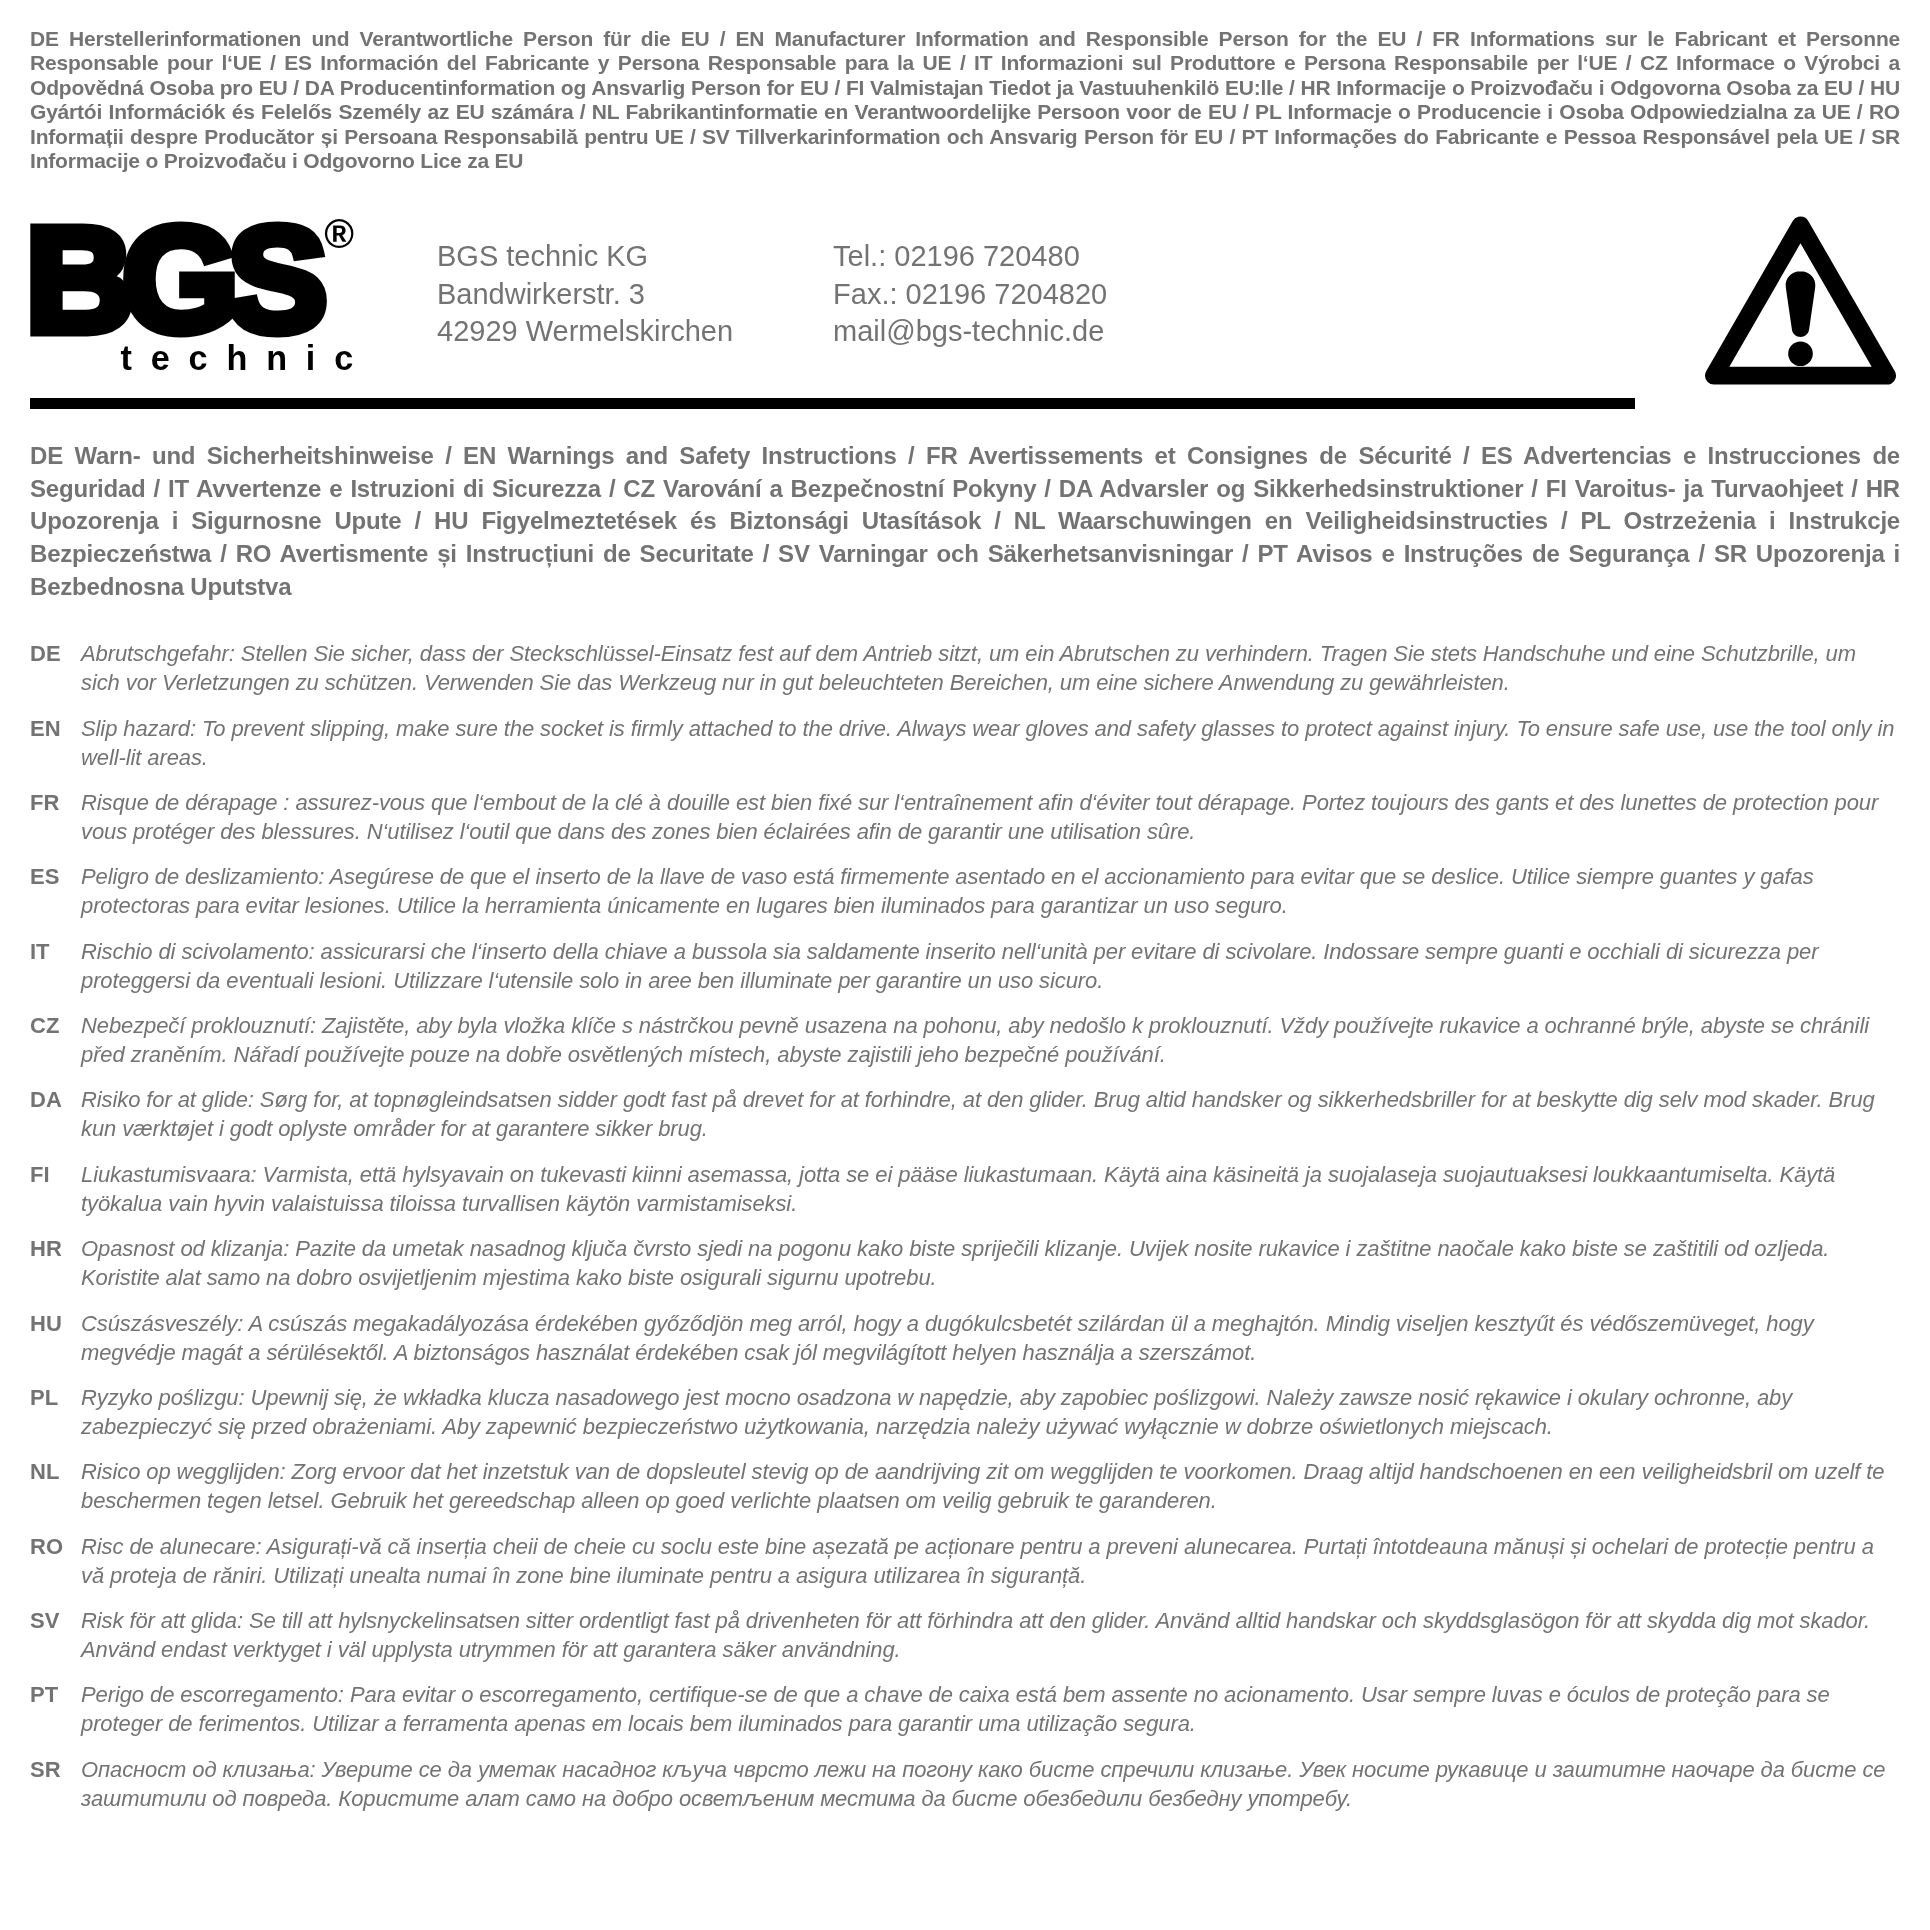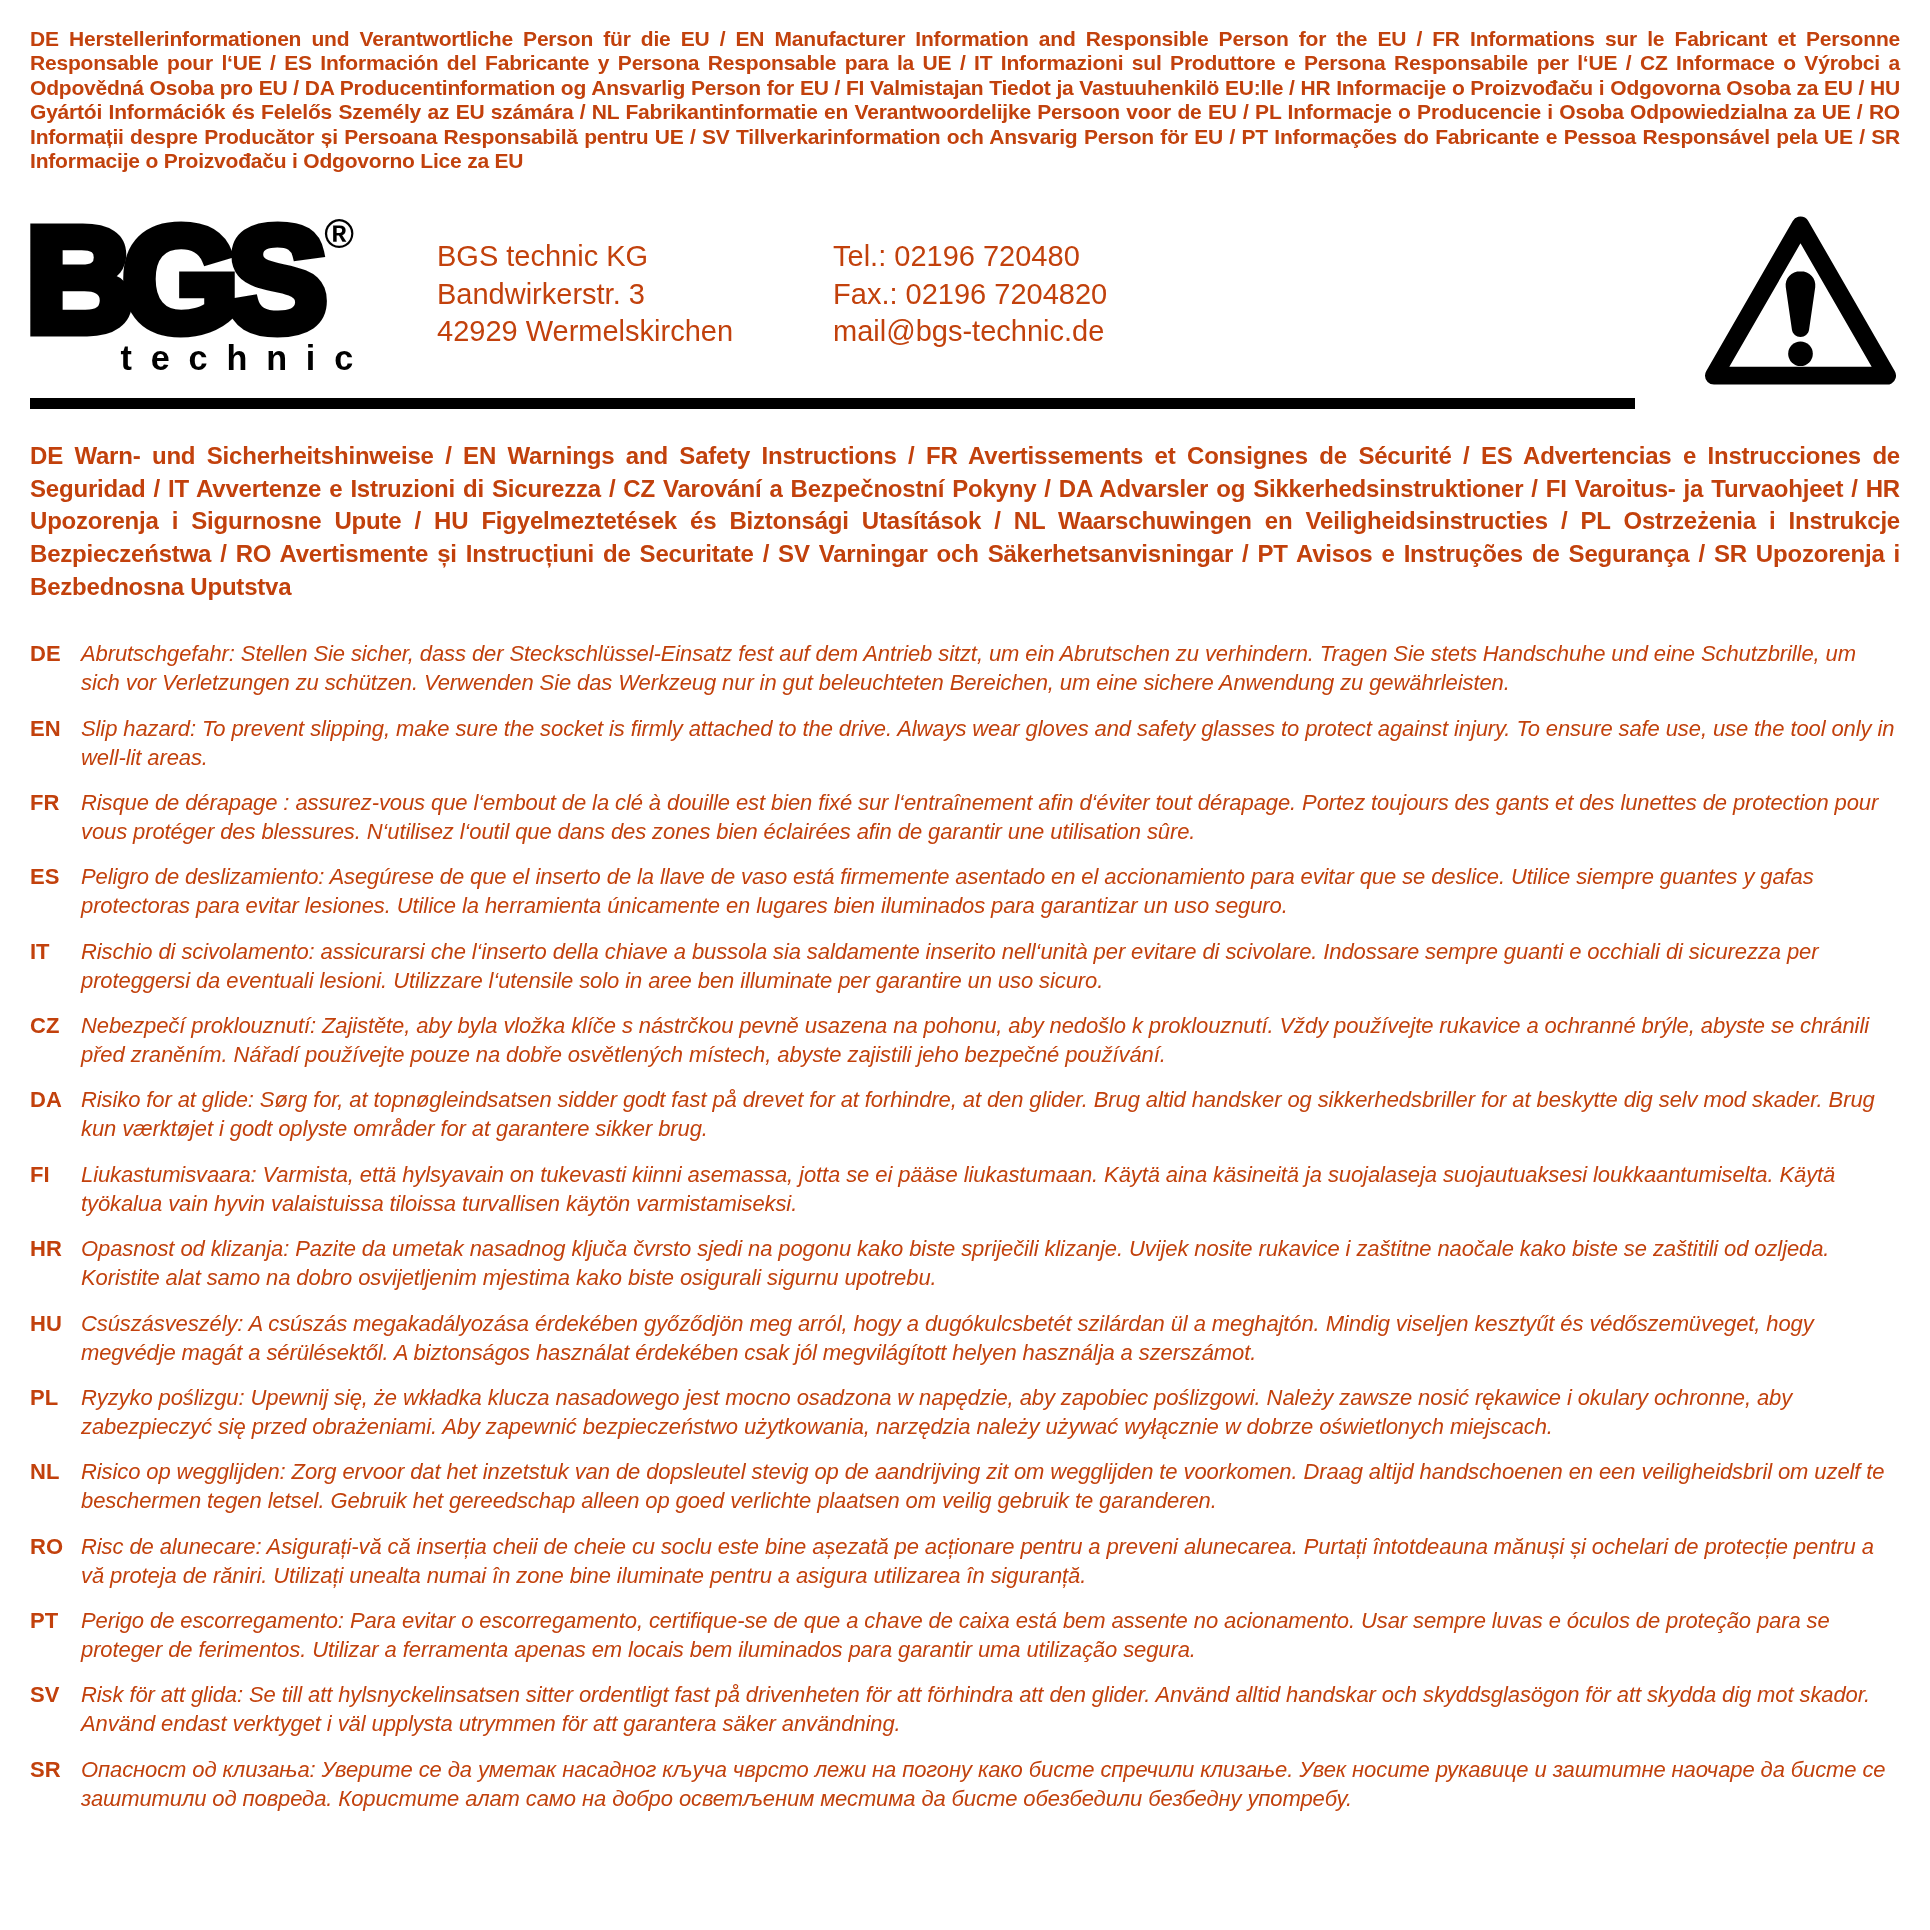--- a/index.html
+++ b/index.html
@@ -3,21 +3,21 @@
 <meta charset="utf-8">
 <style>
   html, body { margin: 0; padding: 0; background: #ffffff; }
   .page {
     position: relative;
     width: 1930px;
     height: 1930px;
     box-sizing: border-box;
     padding: 26.5px 30px 0 30px;
     background: #ffffff;
-    color: #c2410c;
+    color: #737373;
     font-family: "Liberation Sans", "DejaVu Sans", sans-serif;
     overflow: hidden;
   }
   .top-heading {
     margin: 0;
     font-size: 21px;
     font-weight: bold;
     line-height: 1.17;
     letter-spacing: -0.2px;
     text-align: justify;
@@ -167,26 +167,26 @@
       </div>
     <div class="wrow">
         <span class="code">NL</span>
         <span class="wtext">Risico op wegglijden: Zorg ervoor dat het inzetstuk van de dopsleutel stevig op de aandrijving zit om wegglijden te voorkomen. Draag altijd handschoenen en een veiligheidsbril om uzelf te beschermen tegen letsel. Gebruik het gereedschap alleen op goed verlichte plaatsen om veilig gebruik te garanderen.</span>
       </div>
     <div class="wrow">
         <span class="code">RO</span>
         <span class="wtext">Risc de alunecare: Asigurați-vă că inserția cheii de cheie cu soclu este bine așezată pe acționare pentru a preveni alunecarea. Purtați întotdeauna mănuși și ochelari de protecție pentru a vă proteja de răniri. Utilizați unealta numai în zone bine iluminate pentru a asigura utilizarea în siguranță.</span>
       </div>
     <div class="wrow">
+        <span class="code">SV</span>
+        <span class="wtext">Risk för att glida: Se till att hylsnyckelinsatsen sitter ordentligt fast på drivenheten för att förhindra att den glider. Använd alltid handskar och skyddsglasögon för att skydda dig mot skador. Använd endast verktyget i väl upplysta utrymmen för att garantera säker användning.</span>
+      </div>
+    <div class="wrow">
         <span class="code">PT</span>
         <span class="wtext">Perigo de escorregamento: Para evitar o escorregamento, certifique-se de que a chave de caixa está bem assente no acionamento. Usar sempre luvas e óculos de proteção para se proteger de ferimentos. Utilizar a ferramenta apenas em locais bem iluminados para garantir uma utilização segura.</span>
-      </div>
-    <div class="wrow">
-        <span class="code">SV</span>
-        <span class="wtext">Risk för att glida: Se till att hylsnyckelinsatsen sitter ordentligt fast på drivenheten för att förhindra att den glider. Använd alltid handskar och skyddsglasögon för att skydda dig mot skador. Använd endast verktyget i väl upplysta utrymmen för att garantera säker användning.</span>
       </div>
     <div class="wrow">
         <span class="code">SR</span>
         <span class="wtext">Опасност од клизања: Уверите се да уметак насадног кључа чврсто лежи на погону како бисте спречили клизање. Увек носите рукавице и заштитне наочаре да бисте се заштитили од повреда. Користите алат само на добро осветљеним местима да бисте обезбедили безбедну употребу.</span>
       </div>
   </div>
 
 </div>
 
 

